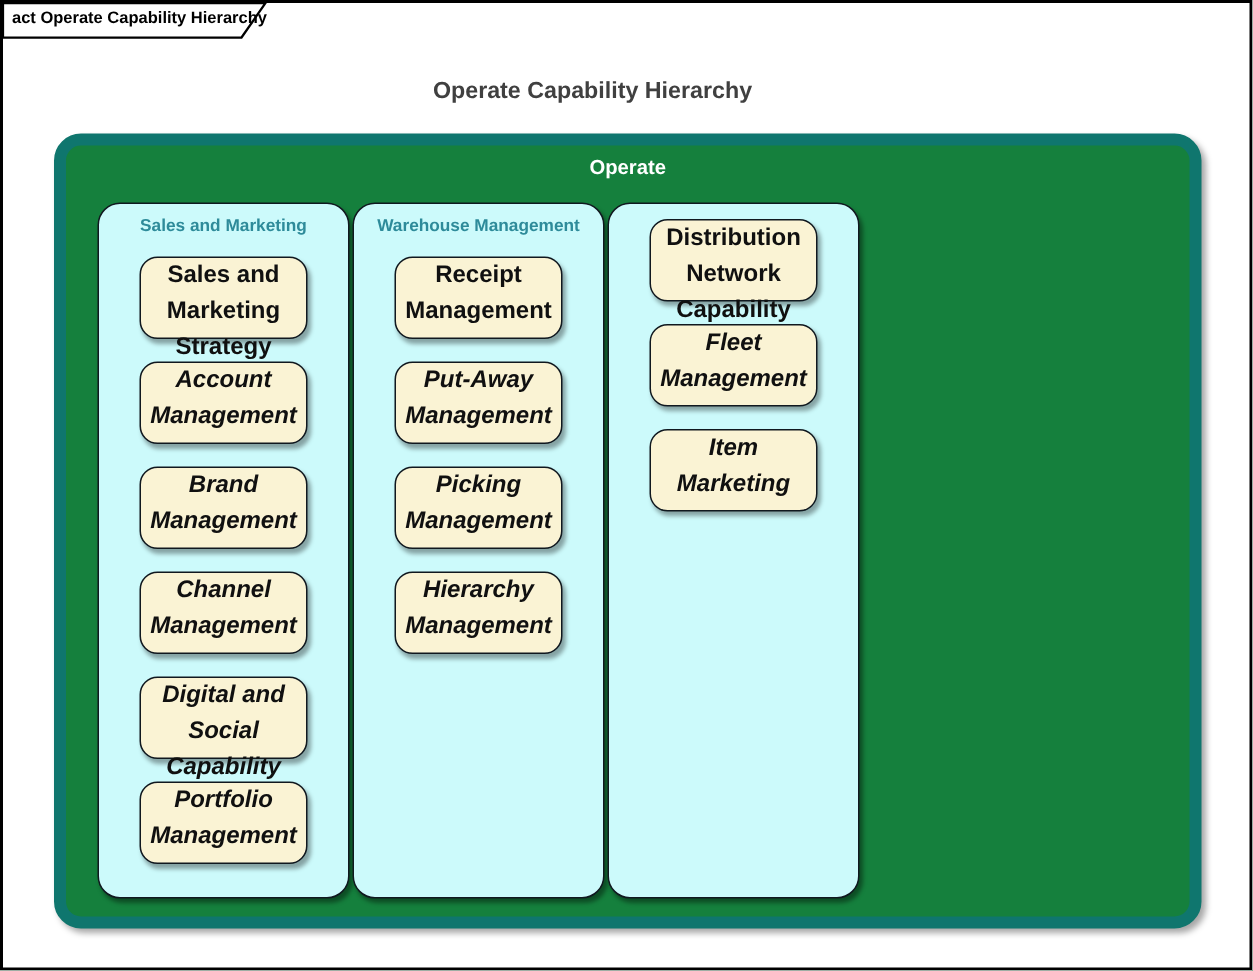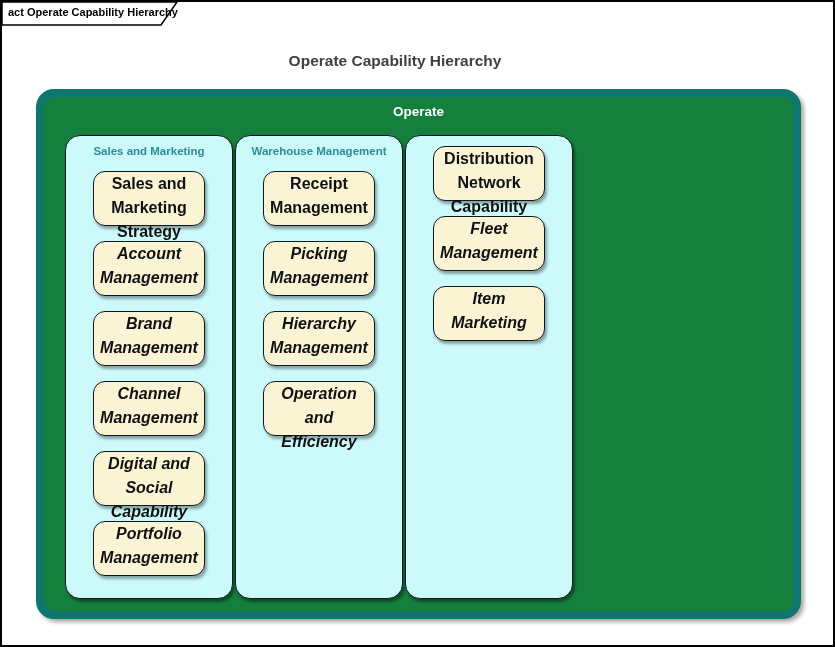--- a/index.html
+++ b/index.html
@@ -93,23 +93,23 @@
         <div class="cap-box">Brand Management</div>
         <div class="cap-box">Channel Management</div>
         <div class="cap-box">Digital and Social Capability</div>
         <div class="cap-box">Portfolio Management</div>
       </div>
 
 
       <div class="column">
         <div class="column-title">Warehouse Management</div>
         <div class="cap-box">Receipt Management</div>
+        <div class="cap-box">Put-Away Management</div>
         <div class="cap-box">Picking Management</div>
         <div class="cap-box">Hierarchy Management</div>
-        <div class="cap-box">Operation and Efficiency</div>
       </div>
 
       <div class="column">
         <div class="cap-box">Distribution Network Capability</div>
         <div class="cap-box">Fleet Management</div>
         <div class="cap-box">Item Marketing</div>
       </div>
 
     </div>
   </div>

